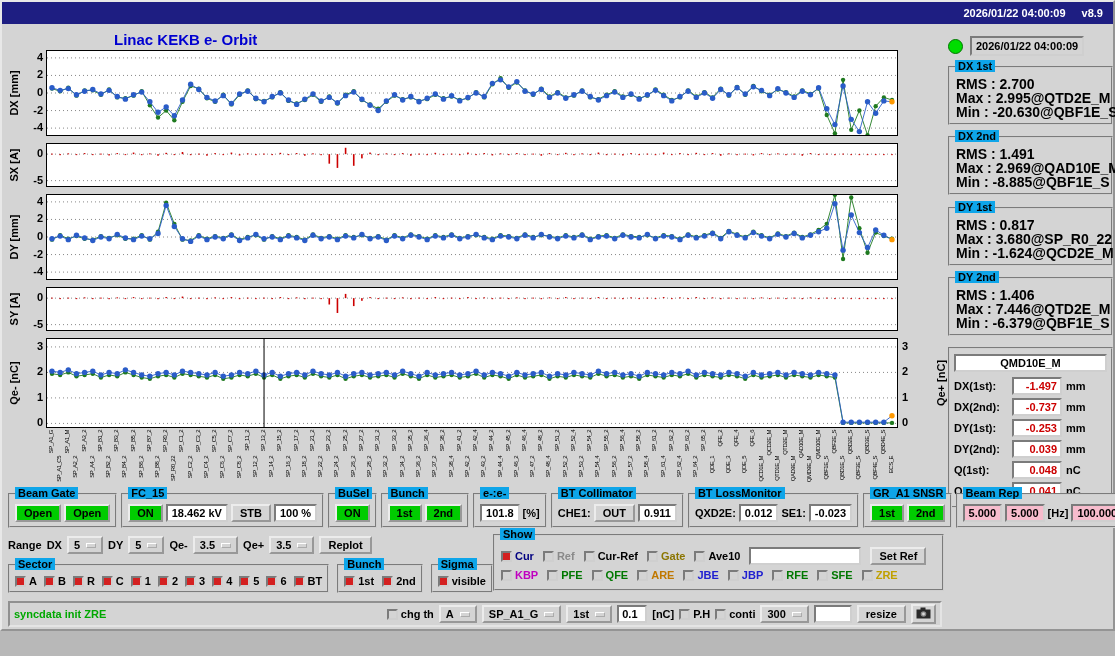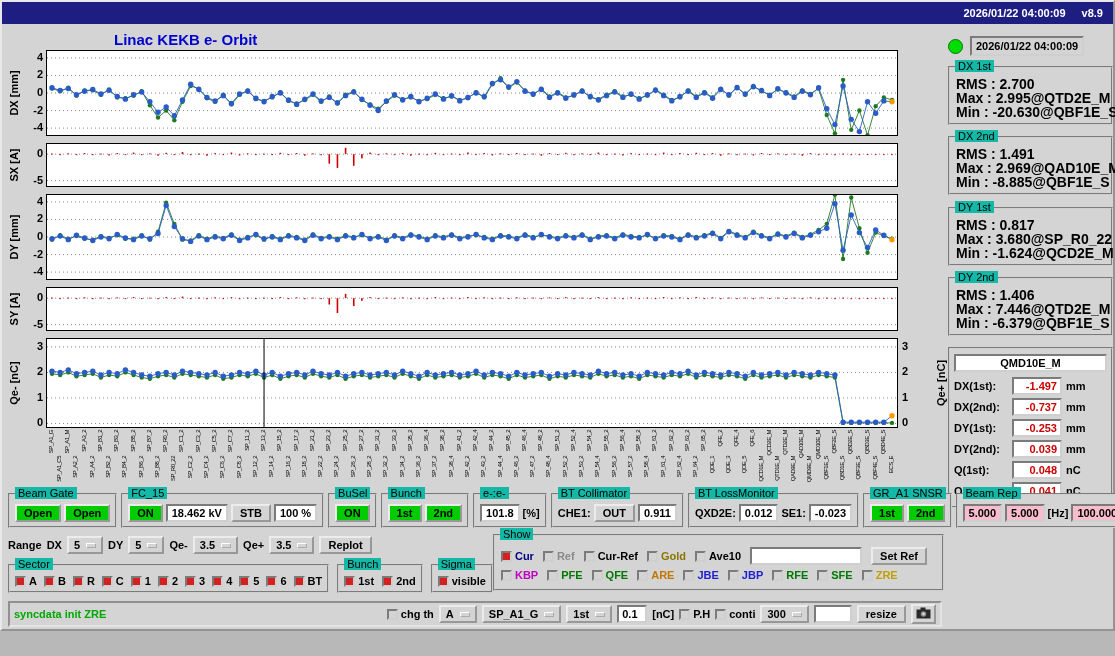--- a/index.html
+++ b/index.html
@@ -20,21 +20,21 @@
   .yticks { width:24px; flex:none; position:relative; font-weight:bold; }
   .yticks span { position:absolute; right:3px; }
   svg.plot { background:#fff; flex:none; display:block; }
   .rticks { width:42px; flex:none; position:relative; font-weight:bold; }
   .rticks span.tk { position:absolute; left:4px; }
   .rlab { position:absolute; left:20px; top:50%; transform:translateY(-50%) rotate(-90deg); white-space:nowrap; font-weight:bold; }
   #xstrip { position:relative; width:852px; height:56px; overflow:hidden; flex:none; }
   .xl { position:absolute; writing-mode:vertical-rl; transform:rotate(180deg); font-size:6px; line-height:7px; color:#000; letter-spacing:-0.5px; }
 
   .grp { position:relative; border:2px groove #cfcfcf; background:#d4d4d4; }
-  .grp-title { position:absolute; top:-8px; left:5px; background:#14b8a6; padding:0 3px; font-weight:normal; white-space:nowrap; }
+  .grp-title { position:absolute; top:-8px; left:5px; background:#0ea5e9; padding:0 3px; font-weight:bold; white-space:nowrap; }
   .grp-body { display:flex; align-items:center; gap:3px; padding:9px 5px 4px; }
 
   .btn { background:#d4d4d4; border:2px outset #ececec; font:bold 11px "Liberation Sans",sans-serif; padding:1px 7px; white-space:nowrap; cursor:pointer; }
   .btn.green { background:#00cc00; }
   .fld { background:#fff; border:2px inset #cfcfcf; font-weight:bold; padding:1px 4px; white-space:nowrap; }
   .fld.pink { background:#f7bccd; }
   .inp { background:#fff; border:2px inset #cfcfcf; font:bold 11px "Liberation Sans",sans-serif; padding:1px 3px; }
   .opt { display:inline-flex; align-items:center; gap:6px; background:#d4d4d4; border:2px outset #ececec; padding:1px 5px; font-weight:bold; cursor:pointer; white-space:nowrap; }
   .opt i { width:10px; height:5px; background:#d4d4d4; border:1px outset #fff; display:block; }
 
@@ -1347,21 +1347,21 @@
                   <span class="ck">
                     <span class="ind"></span>
                     <span style="color: rgb(138, 138, 138);">Ref</span>
                   </span>
                   <span class="ck">
                     <span class="ind"></span>
                     <span style="color: rgb(0, 0, 0);">Cur-Ref</span>
                   </span>
                   <span class="ck">
                     <span class="ind"></span>
-                    <span style="color: rgb(139, 117, 0);">Gold</span>
+                    <span style="color: rgb(139, 117, 0);">Gate</span>
                   </span>
                   <span class="ck">
                     <span class="ind"></span>
                     <span style="color: rgb(0, 0, 0);">Ave10</span>
                   </span>
                 </span>
               <input class="inp" style="width: 112px;" value="">
               <button class="btn">Set Ref</button>
             </div>
             <div class="show-row">

